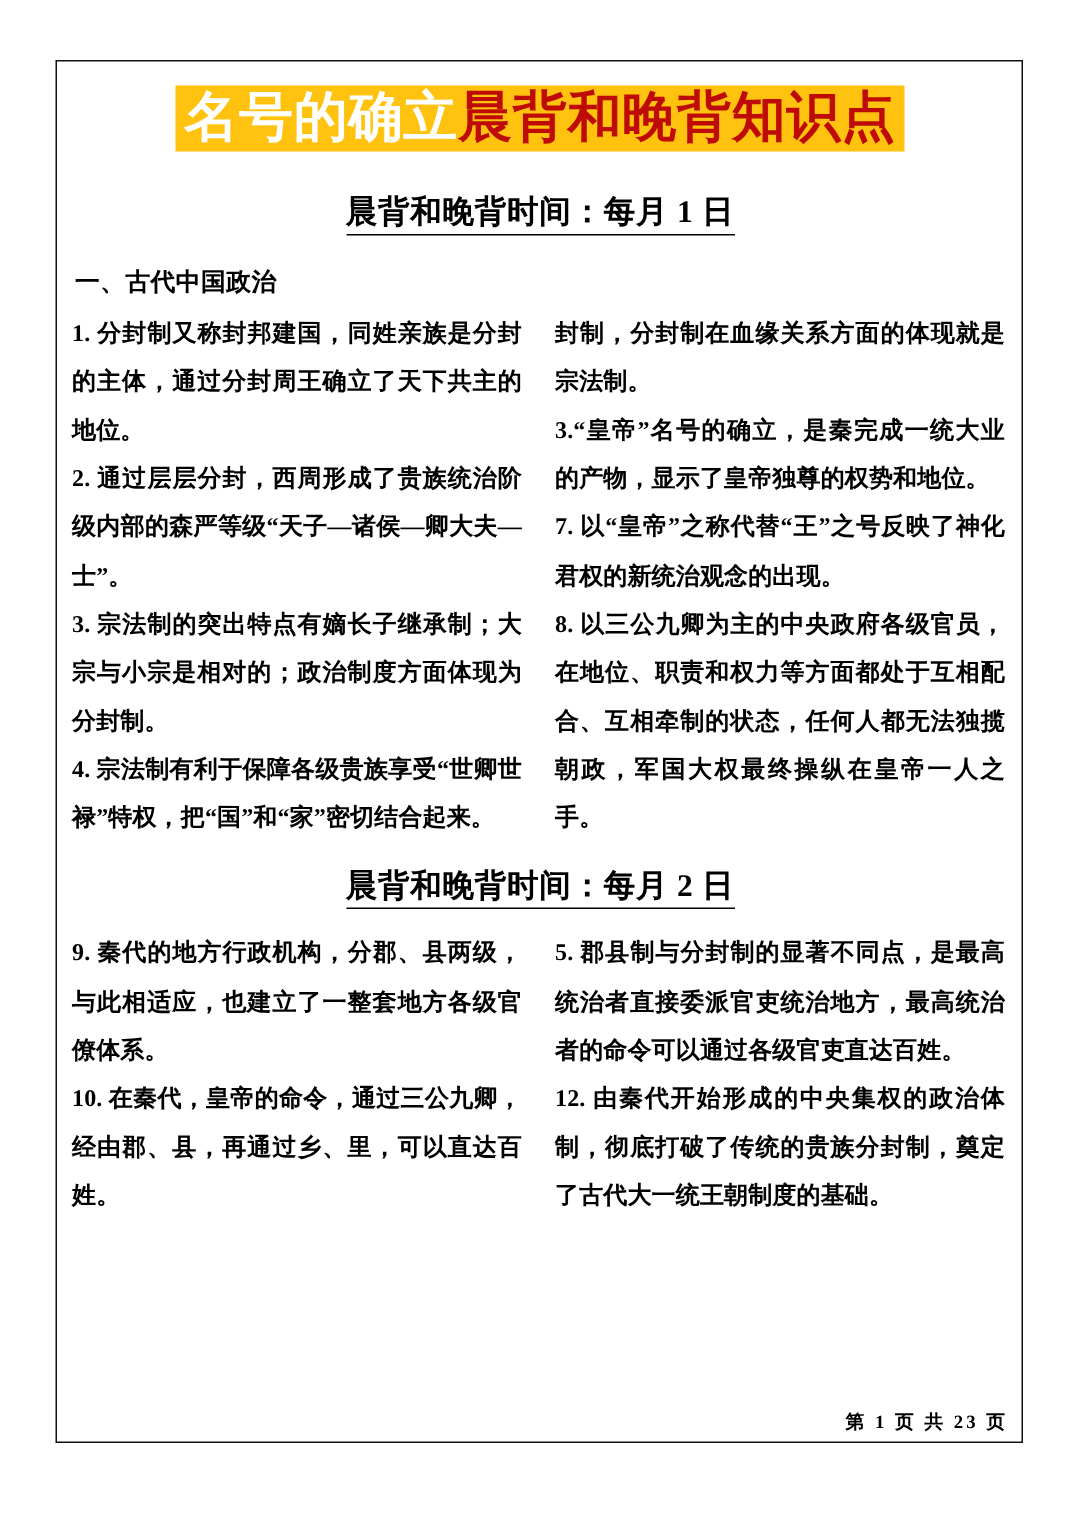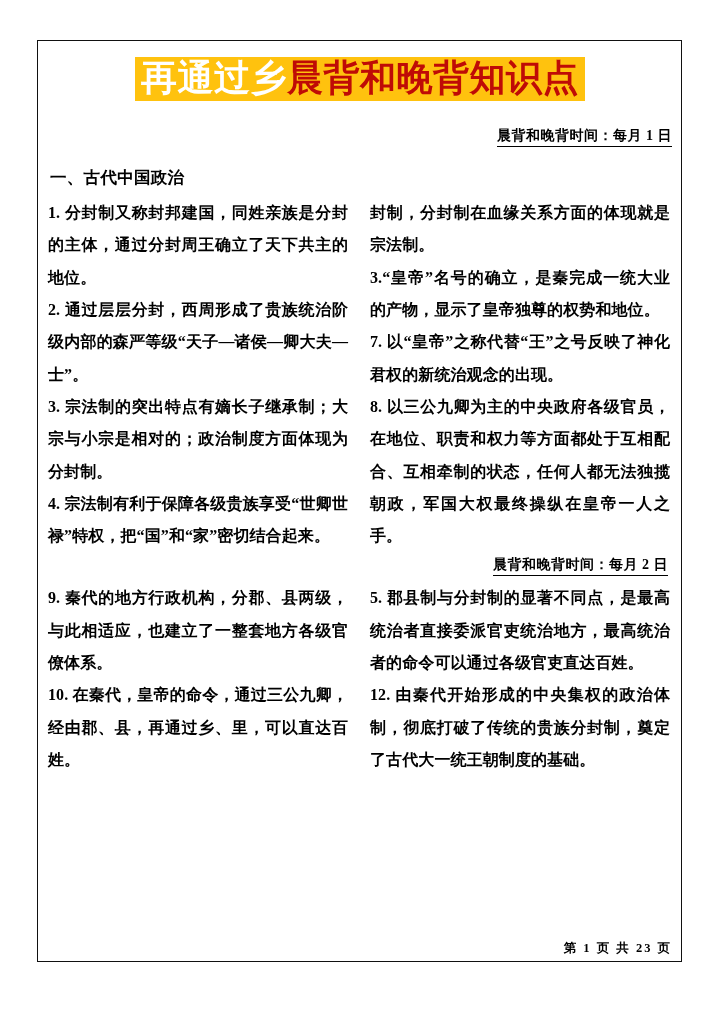--- a/index.html
+++ b/index.html
@@ -58,33 +58,33 @@
     font-size: 36px;
     font-weight: bold;
     letter-spacing: 0.5px;
     font-family: "Liberation Serif", "DejaVu Serif", serif;
   }
   .doc-title .t-white { color: #ffffff; }
   .doc-title .t-red   { color: #BF0B06; }
 
   
   .section-band {
-    text-align: right;
-    font-size: 14px;
+    text-align: center;
+    font-size: 21px;
     font-weight: bold;
     margin: 26px 0 0 0;
     letter-spacing: 0.5px;
     text-decoration: underline;
   }
   .section-band .ul {
     display: inline-block;
     border-bottom: 1.4px solid #000;
     padding-bottom: 1px;
   }
-  .section-band.band2 { margin: 4px; }
+  .section-band.band2 { margin: 14px; }
 
   
   .cat-heading {
     font-size: 16.5px;
     font-weight: bold;
     margin: 20px 0 0 2px;
     letter-spacing: 0.3px;
   }
 
   
@@ -127,21 +127,21 @@
 </head>
 <body>
 
 <div class="page">
 
   <div class="page-frame"></div>
 
   <div class="content">
 
     <div class="doc-title">
-      <span class="hl"><span class="t-white">再通过乡</span><span class="t-red">晨背和晚背知识点</span></span>
+      <span class="hl"><span class="t-white">名号的确立</span><span class="t-red">晨背和晚背知识点</span></span>
     </div>
 
     <div class="section-band">
       <span class="ul">晨背和晚背时间：每月 1 日</span>
     </div>
 
     <div class="cat-heading">一、古代中国政治</div>
 
     <div class="cols">
       <div class="col left">

